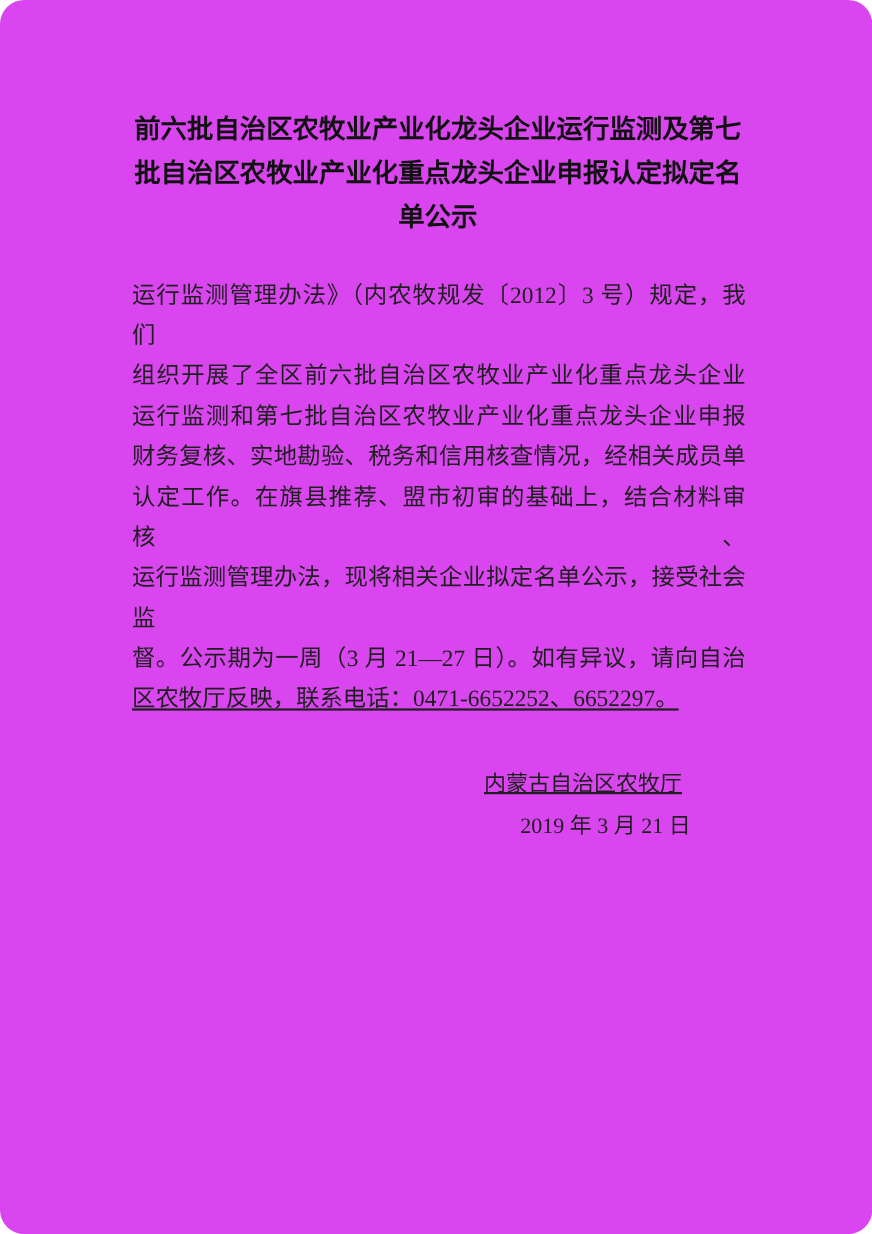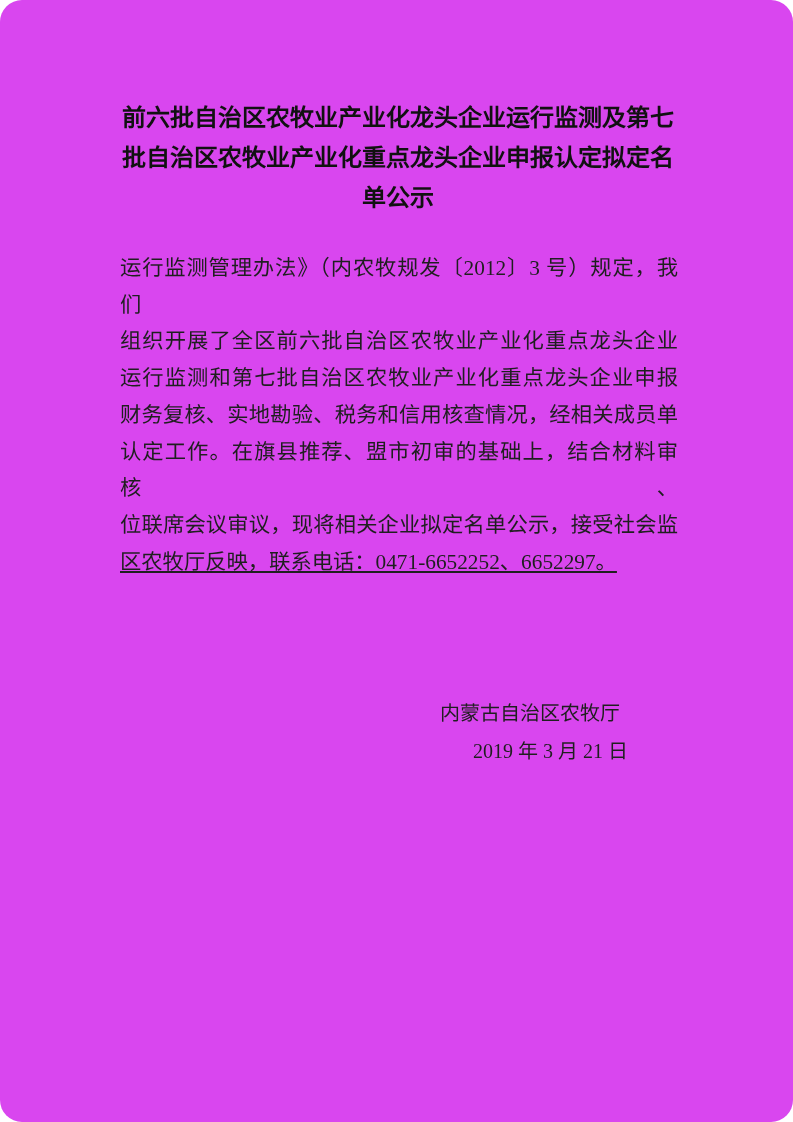--- a/index.html
+++ b/index.html
@@ -55,41 +55,42 @@
   }
   .signature {
     position: absolute;
     top: 694px;
     left: 120px;
     width: 558px;
     font-size: 20px;
     line-height: 38px;
     text-align: right;
   }
-  .sig-org  { padding-right: 58px; }
+  .sig-org  { padding-right: 58px; text-decoration: underline; }
   .sig-date { padding-right: 50px; }
 </style>
 </head>
 <body>
 
 <div class="page">
 
   <h1 class="doc-title">
     <span class="title-line">前六批自治区农牧业产业化龙头企业运行监测及第七</span>
     <span class="title-line">批自治区农牧业产业化重点龙头企业申报认定拟定名</span>
     <span class="title-line">单公示</span>
   </h1>
 
   <div class="doc-body">
     <div class="body-line justified">运行监测管理办法》（内农牧规发〔2012〕3 号）规定，我们</div>
     <div class="body-line justified">组织开展了全区前六批自治区农牧业产业化重点龙头企业</div>
     <div class="body-line justified">运行监测和第七批自治区农牧业产业化重点龙头企业申报</div>
     <div class="body-line justified">财务复核、实地勘验、税务和信用核查情况，经相关成员单</div>
     <div class="body-line justified">认定工作。在旗县推荐、盟市初审的基础上，结合材料审核、</div>
-    <div class="body-line justified">位联席会议审议，现将相关企业拟定名单公示，接受社会监</div>
+    <div class="body-line justified">运行监测管理办法，现将相关企业拟定名单公示，接受社会监</div>
+    <div class="body-line justified">督。公示期为一周（3 月 21—27 日）。如有异议，请向自治</div>
     <div class="body-line last">区农牧厅反映，联系电话：0471-6652252、6652297。</div>
   </div>
 
   <div class="signature">
     <div class="sig-org">内蒙古自治区农牧厅</div>
     <div class="sig-date">2019 年 3 月 21 日</div>
   </div>
 
 </div>
 

